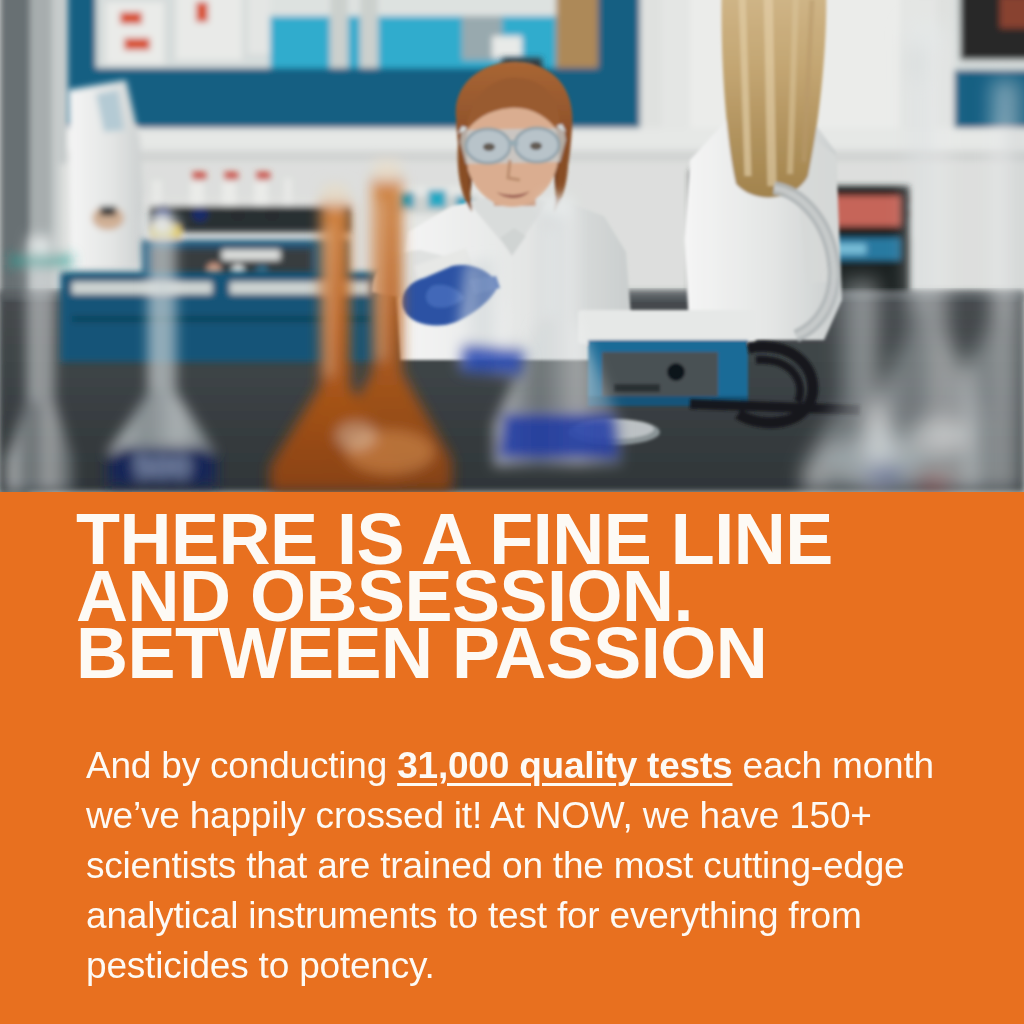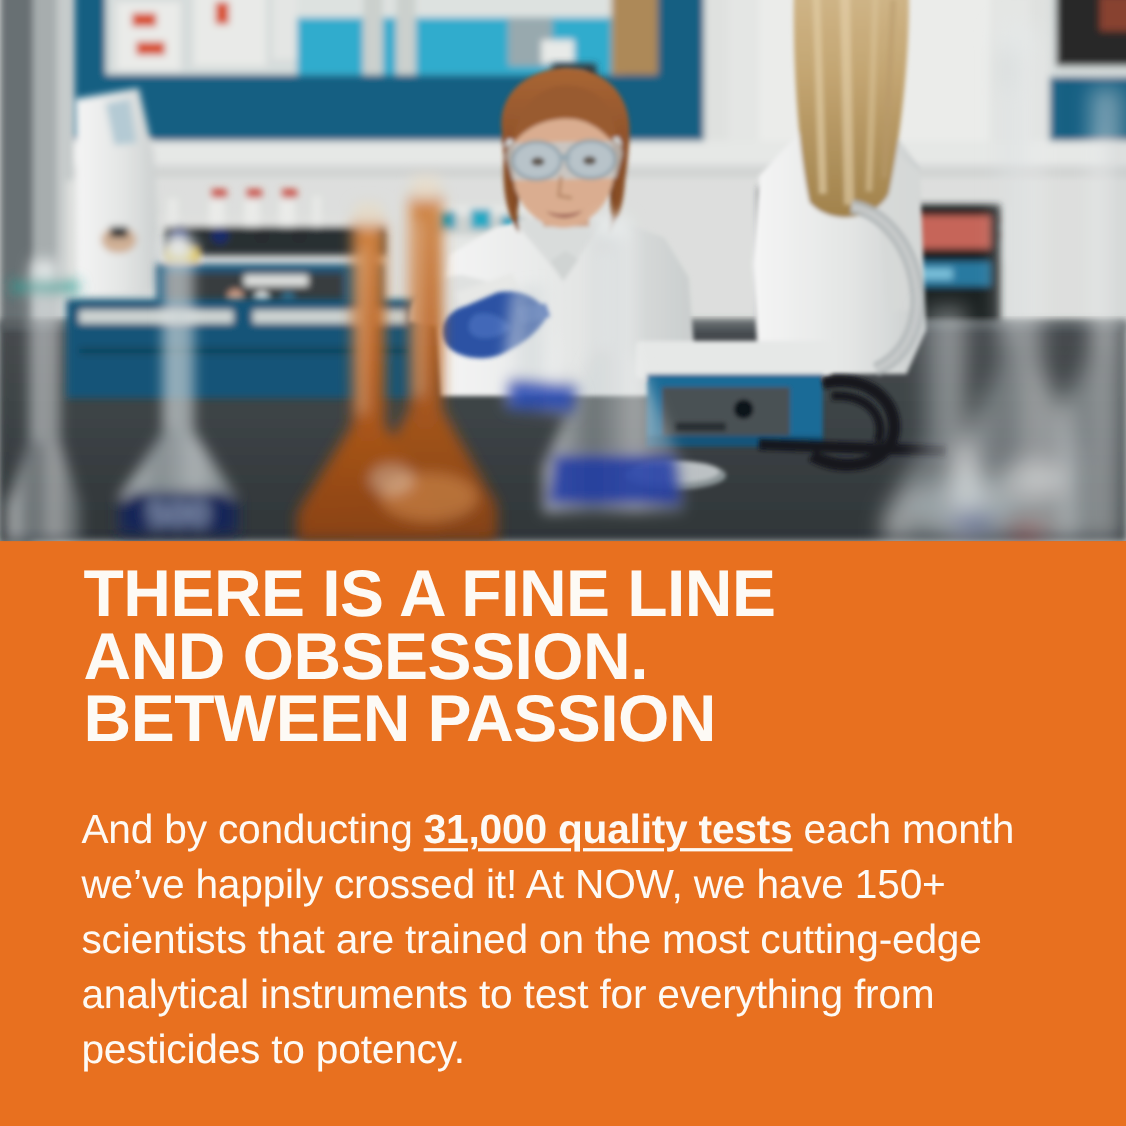--- a/index.html
+++ b/index.html
@@ -49,42 +49,42 @@
   }
 
   .headline {
     position: absolute;
     left: 76px;
     top: 19px;
     width: 880px;
     color: #fdfaf5;
     font-family: "Liberation Sans", sans-serif;
     font-weight: 700;
-    font-size: 60px;
+    font-size: 72px;
     line-height: 57px;
     letter-spacing: -0.5px;
     margin: 0;
   }
   .headline .hl-line {
     display: block;
     white-space: nowrap;
   }
 
   .body-copy {
     position: absolute;
     left: 74px;
     top: 237px;
     width: 858px;
     color: #fdfaf5;
     font-family: "Liberation Sans", sans-serif;
     font-weight: 400;
     font-size: 37px;
     line-height: 50px;
     letter-spacing: -0.2px;
-    margin: 0;
+    margin: 12px;
   }
   .body-copy .strong {
     font-weight: 700;
     text-decoration: underline;
     text-underline-offset: 5px;
     text-decoration-thickness: 2.5px;
   }
 </style>
 </head>
 <body>

